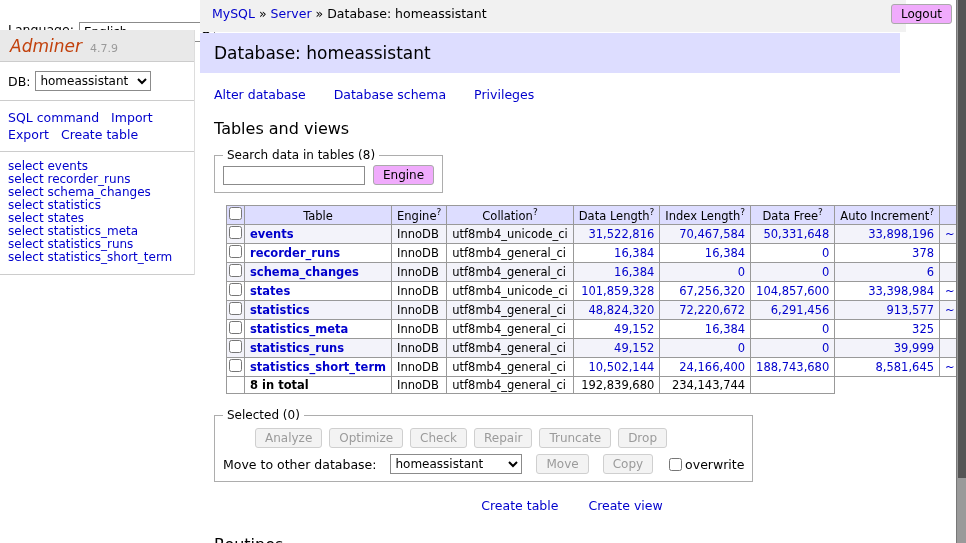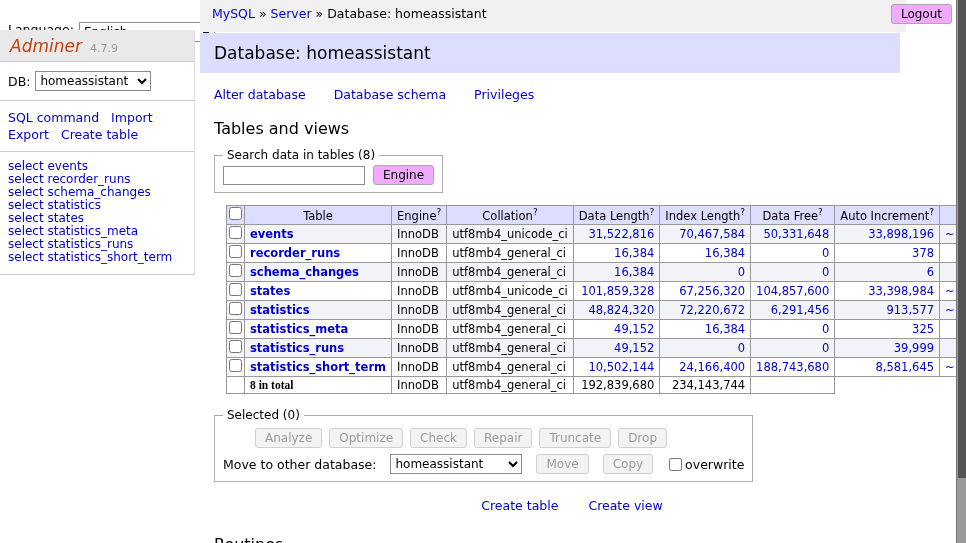--- a/index.html
+++ b/index.html
@@ -84,21 +84,21 @@
     border: 1px solid #999; padding: 1px 5px; height: 16px; white-space: nowrap;
   }
   .db-table thead th { background: #ddf; font-weight: normal; text-align: center; }
   .db-table sup { font-size: 9px; }
   .db-table td.chk, .db-table th.chk { width: 21px; text-align: center; padding: 1px 2px; }
   .db-table td.tname a { font-weight: bold; }
   .db-table td.num { text-align: right; }
   .db-table td.num a { }
   .db-table tbody tr:nth-child(odd) { background: #f3f3fa; }
   .db-table tfoot td { background: #fff; }
-  .db-table tfoot td.tname { font-weight: bold; font-family: Liberation Serif, serif; }
+  .db-table tfoot td.tname { font-weight: bold; }
   .db-table tfoot td.num { color: #000; }
   input[type=checkbox] { width: 13px; height: 13px; }
 
   .selected-fs { margin: 14px 0 0 18px; }
   .op-row { margin: 3px 0 6px 0; padding-left: 32px; }
   .op-row button { margin-right: 3px; }
   .move-row { display: flex; align-items: center; gap: 14px; font-size: 12.5px; }
   .move-row select { width: 132px; }
   .move-row .ow { display: flex; align-items: center; gap: 3px; margin-left: 2px; }
 

